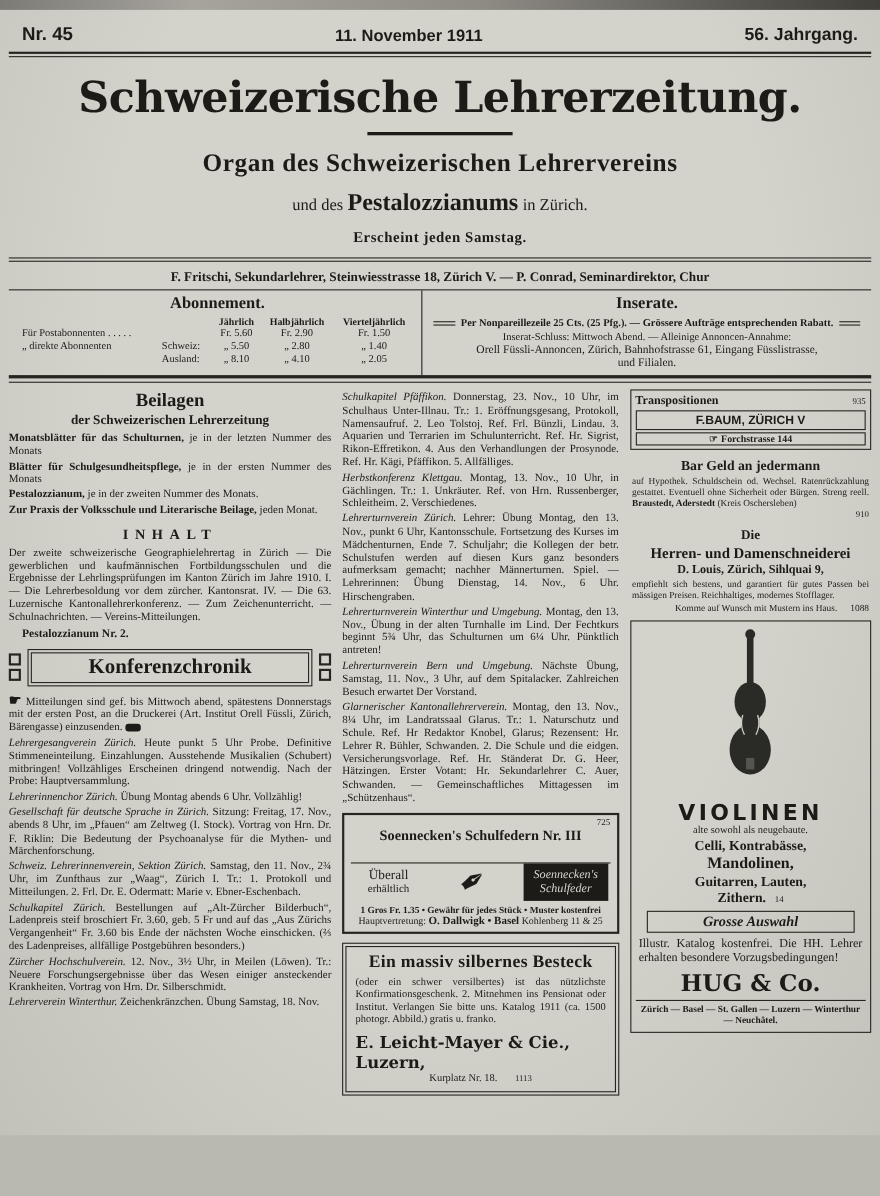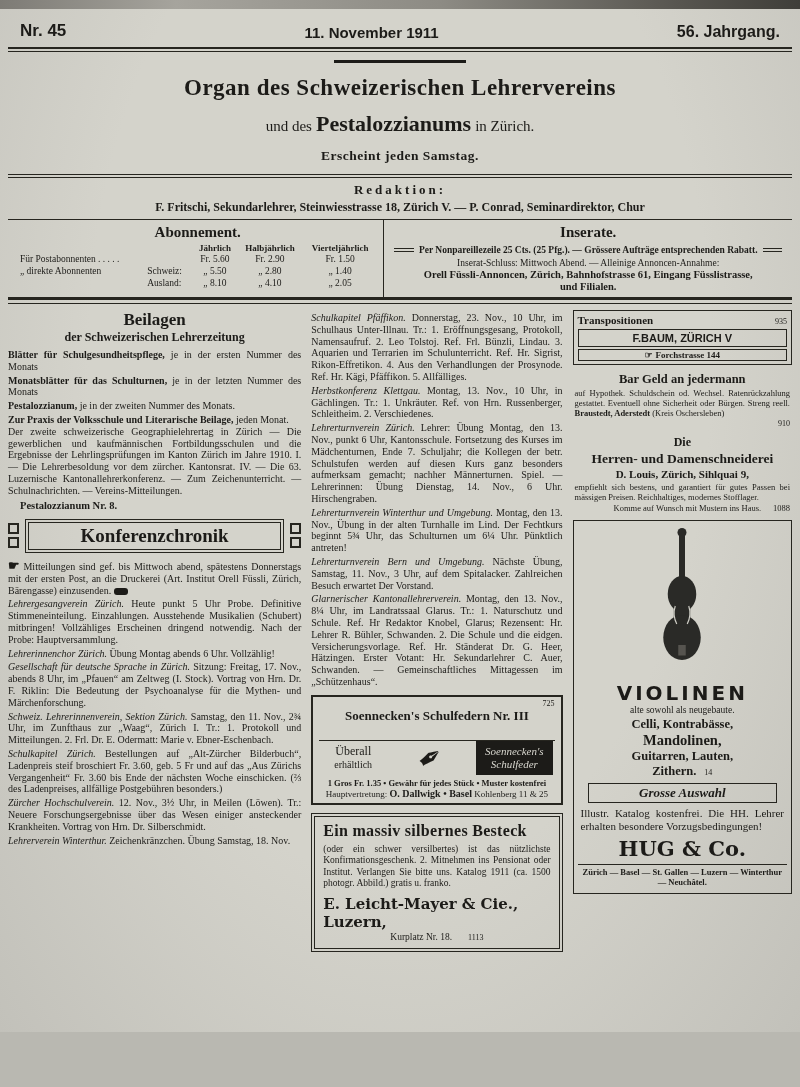--- a/index.html
+++ b/index.html
@@ -42,21 +42,21 @@
   .ins { flex:1.1; border-left:1px solid #26251f; padding:4px 10px 5px; }
   .sec-title { text-align:center; font-weight:bold; font-size:15px; }
   .abo-table { width:100%; border-collapse:collapse; font-size:9.5px; margin-top:2px; }
   .abo-table th { font-size:9px; font-weight:bold; text-align:center; padding:0 2px; }
   .abo-table td { padding:1px 2px; white-space:nowrap; }
   .abo-table td.val { text-align:center; }
   .ins-line1 { display:flex; align-items:center; gap:5px; margin-top:4px; }
   .dbl { flex:1; min-width:8px; height:4px; border-top:1px solid #26251f; border-bottom:1px solid #26251f; }
   .ins-l1-text { font-weight:bold; font-size:9.5px; text-align:center; }
   .ins-l2 { font-size:9.5px; text-align:center; margin-top:3px; }
-  .ins-l3 { font-weight:bold; font-size:10.5px; text-align:center; margin-top:1px; }
+  .ins-l3 { font-weight:normal; font-size:10.5px; text-align:center; margin-top:1px; }
   .rule-thick { height:7px; border-top:3px solid #26251f; border-bottom:1px solid #26251f; margin:0 8px; }
 
   
   .columns { display:flex; gap:10px; padding:6px 8px 0; }
   .col-left { width:294px; } .col-mid { width:252px; } .col-right { width:220px; }
   .entry, .notice, .inhalt-text, .b-item { font-size:10px; line-height:1.18; text-align:justify; }
   .entry { margin-top:2px; }
   .entry .lead { font-style:italic; }
 
   .beilagen-title { text-align:center; font-size:17px; font-weight:bold; }
@@ -80,21 +80,21 @@
   .soe-mid { display:flex; align-items:center; justify-content:space-between; padding:0 2px; }
   .soe-left { font-size:10px; width:64px; text-align:center; line-height:1.15; }
   .soe-left .big { font-size:12px; }
   .nib { font-size:30px; transform:rotate(-35deg); display:inline-block; line-height:1; }
   .soe-box { background:#1c1b18; color:#d8d7cf; padding:4px 9px; font-style:italic; font-size:11px; text-align:center; line-height:1.2; }
   .soe-gros { font-size:8.5px; font-weight:bold; text-align:center; margin-top:3px; }
   .soe-foot { font-size:9px; text-align:center; }
   .soe-foot .b { font-weight:bold; font-size:10px; }
 
   .ad-besteck { border:1px solid #26251f; outline:1px solid #26251f; outline-offset:2px; margin:11px 3px 0; padding:5px 8px 6px; }
-  .bes-title { font-size:16px; font-weight:bold; text-align:left; letter-spacing:0.3px; }
+  .bes-title { font-size:16px; font-weight:bold; text-align:center; letter-spacing:0.3px; }
   .bes-text { font-size:9.5px; line-height:1.2; text-align:justify; margin-top:4px; }
   .bes-co { font-size:15px; font-weight:bold; margin-top:5px; font-family:"DejaVu Serif",serif; }
   .bes-addr { display:flex; justify-content:center; align-items:baseline; gap:16px; font-size:9.5px; margin-top:1px; }
   .bes-num { font-size:8px; }
 
   
   .ad-box { border:1px solid #26251f; padding:3px 4px; margin-bottom:7px; }
   .trans-row { display:flex; justify-content:space-between; align-items:baseline; font-size:11px; font-weight:bold; }
   .small-num { font-size:8px; font-weight:normal; }
   .baum-box { border:1px solid #26251f; margin-top:3px; padding:2px 3px; text-align:center;
@@ -130,31 +130,31 @@
 <div class="page">
   <div class="top-edge"></div>
 
   <div class="masthead-row">
     <span class="issue">Nr. 45</span>
     <span class="m-date">11. November 1911</span>
     <span class="volume">56. Jahrgang.</span>
   </div>
   <div class="rule2"></div>
 
+  <div class="np-title">Schweizerische Lehrerzeitung.</div>
   <div class="title-underline"></div>
   <div class="np-sub">Organ des Schweizerischen Lehrervereins</div>
   <div class="np-sub2">
     <span class="pre">und des</span>
     <span class="name">Pestalozzianums</span>
     <span class="post">in Zürich.</span>
   </div>
   <div class="np-freq">Erscheint jeden Samstag.</div>
 
   <div class="redaktion">
-    <div class="red-label">Redaktion:</div>
     <div class="red-names">F. Fritschi, Sekundarlehrer, Steinwiesstrasse 18, Zürich V. — P. Conrad, Seminardirektor, Chur</div>
   </div>
 
   <div class="abo-ins">
     <div class="abo">
       <div class="sec-title">Abonnement.</div>
       <table class="abo-table">
         <tbody>
             <tr>
           <td></td>
@@ -199,27 +199,28 @@
       <div class="ins-l3">und Filialen.</div>
     </div>
   </div>
   <div class="rule-thick"></div>
 
   <div class="columns">
 
     <div class="col-left">
       <div class="beilagen-title">Beilagen</div>
       <div class="beilagen-sub">der Schweizerischen Lehrerzeitung</div>
+      <p class="b-item"><span class="lead">Monatsblätter für das Schulturnen,</span> <span>je in der letzten Nummer des Monats</span></p>
       <p class="b-item"><span class="lead">Blätter für Schulgesundheitspflege,</span> <span>je in der ersten Nummer des Monats</span></p>
-      <p class="b-item"><span class="lead">Monatsblätter für das Schulturnen,</span> <span>je in der letzten Nummer des Monats</span></p>
       <p class="b-item"><span class="lead">Pestalozzianum,</span> <span>je in der zweiten Nummer des Monats.</span></p>
       <p class="b-item"><span class="lead">Zur Praxis der Volksschule und Literarische Beilage,</span> <span>jeden Monat.</span></p>
 
+      <div class="inhalt-title">INHALT</div>
       <p class="inhalt-text">Der zweite schweizerische Geographielehrertag in Zürich — Die gewerblichen und kaufmännischen Fortbildungsschulen und die Ergebnisse der Lehrlingsprüfungen im Kanton Zürich im Jahre 1910. I. — Die Lehrerbesoldung vor dem zürcher. Kantonsrat. IV. — Die 63. Luzernische Kantonallehrerkonferenz. — Zum Zeichenunterricht. — Schulnachrichten. — Vereins-Mitteilungen.</p>
-      <div class="inhalt-footer">Pestalozzianum Nr. 8.</div>
+      <div class="inhalt-footer">Pestalozzianum Nr. 2.</div>
 
       <div class="chron-head">
         <span class="orn">
             <span class="sq"></span>
             <span class="sq"></span>
           </span>
         <span class="chron-title">Konferenzchronik</span>
         <span class="orn">
             <span class="sq"></span>
             <span class="sq"></span>

